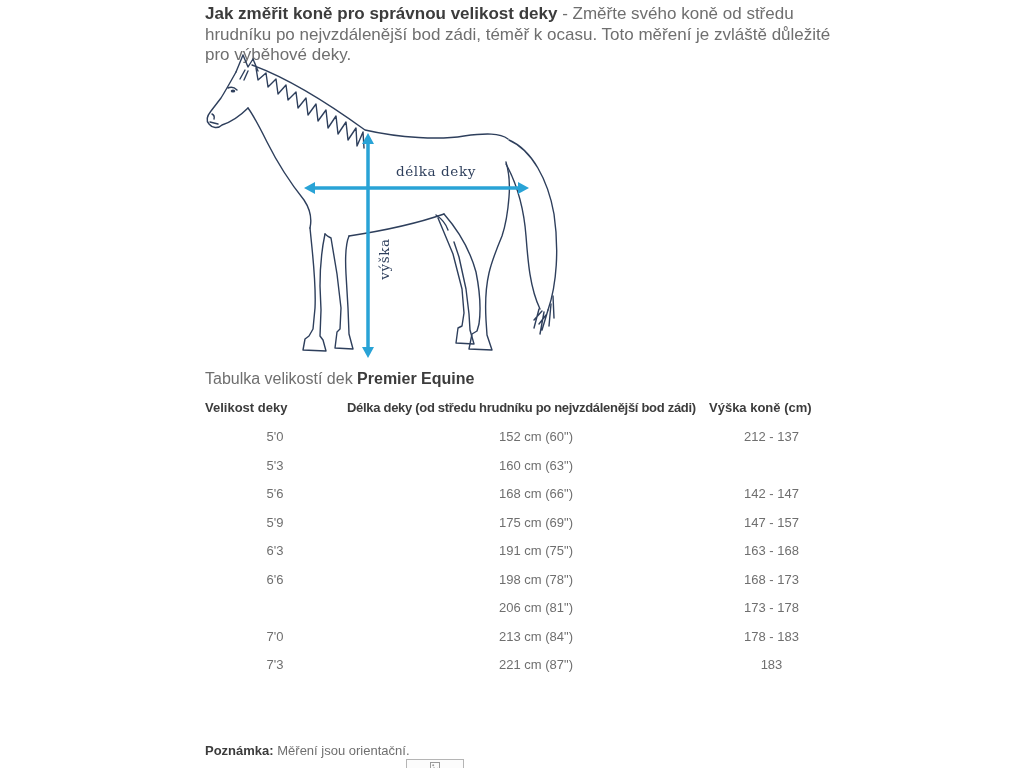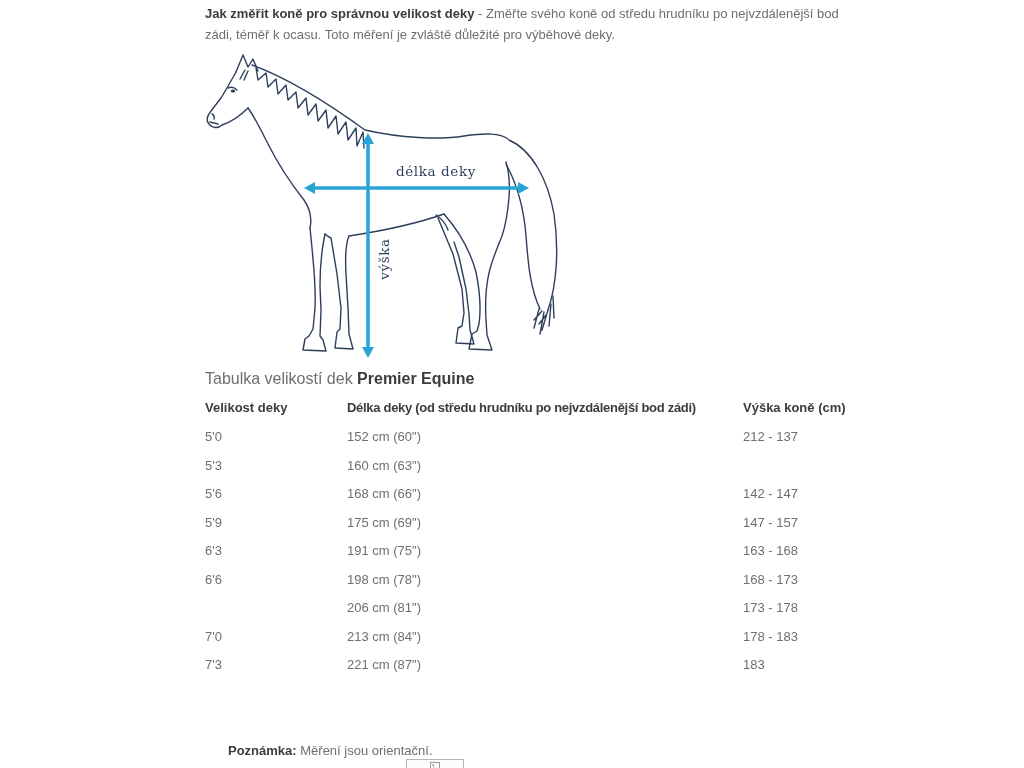--- a/index.html
+++ b/index.html
@@ -3,37 +3,37 @@
 <meta charset="utf-8">
 <style>
   html,body{margin:0;padding:0;background:#ffffff;}
   .page{position:relative;width:1024px;height:768px;background:#ffffff;overflow:hidden;
         font-family:"Liberation Sans",sans-serif;}
   .dark{color:#3c3c3c;}
   .gray{color:#6f6f6f;}
   .b{font-weight:bold;}
   p{margin:0;}
 
-  .intro{position:absolute;left:205px;top:4px;width:645px;font-size:13px;line-height:20.5px;}
+  .intro{position:absolute;left:205px;top:4px;width:645px;font-size:17px;line-height:20.5px;}
 
   .horse{position:absolute;left:200px;top:52px;}
   .diagram-label{font-family:"DejaVu Serif",serif;font-size:13.5px;letter-spacing:0.6px;fill:#2e3f5c;}
 
   .caption{position:absolute;left:205px;top:371px;font-size:16px;line-height:15px;}
 
   .thead{position:absolute;left:205px;top:400px;width:650px;height:16px;line-height:16px;font-size:13px;}
   .tbody{position:absolute;left:205px;top:423px;width:650px;}
-  .trow{position:relative;height:28.55px;line-height:28.55px;font-size:13px;}
+  .trow{position:relative;height:28.55px;line-height:28.55px;font-size:13px;text-align:center;}
   .thead span,.trow span{position:absolute;top:0;white-space:nowrap;}
   .c1{left:0;width:140px;}
   .c2{left:142px;width:378px;}
-  .c3{left:538px;width:125px;}
+  .c3{left:504px;width:125px;}
   .thead .c2{letter-spacing:-0.3px;}
 
-  .note{position:absolute;left:205px;top:744px;font-size:13px;line-height:14px;margin-left:23px;}
+  .note{position:absolute;left:205px;top:744px;font-size:13px;line-height:14px;}
 
   .imgbox{position:absolute;left:406px;top:759px;width:58px;height:24px;
           border:1px solid #b5b5b5;background:#fcfcfc;display:flex;justify-content:center;
           align-items:flex-start;padding-top:2px;box-sizing:border-box;}
 </style>
 </head>
 <body>
 
 <div class="page">
 

